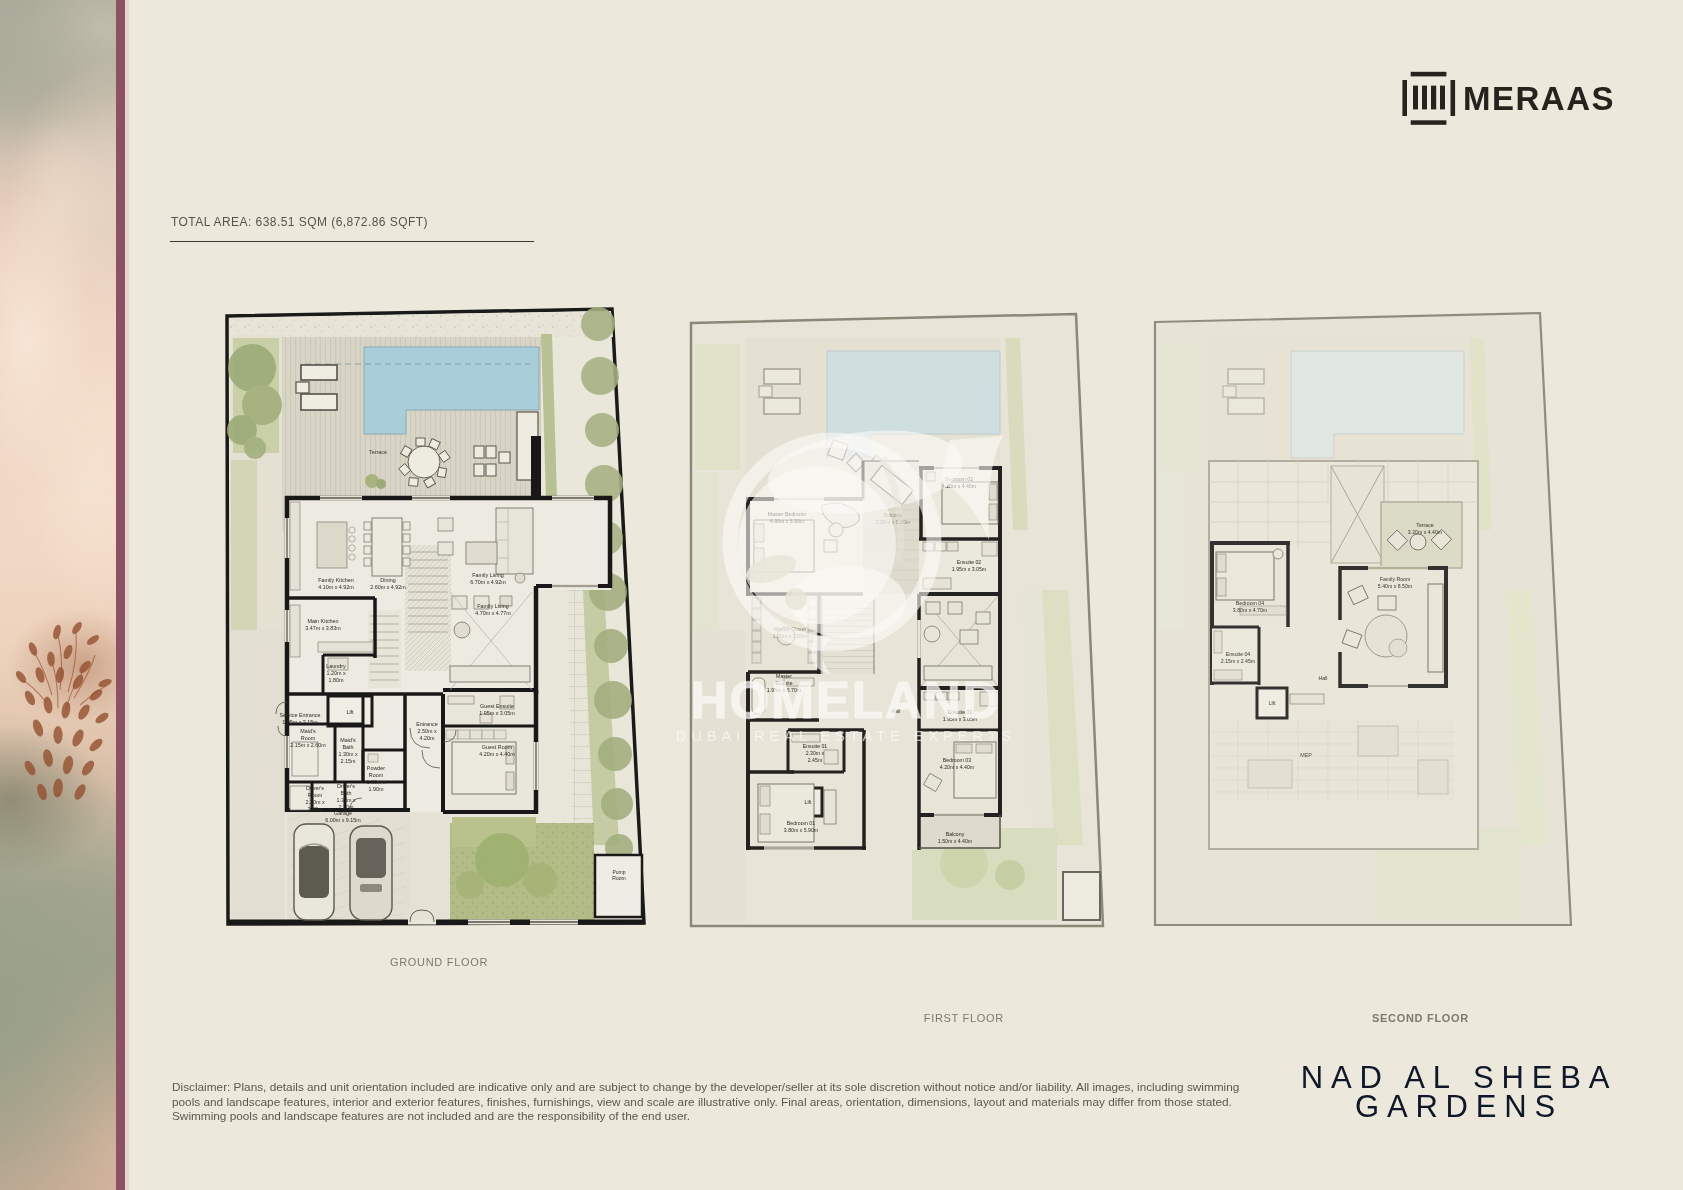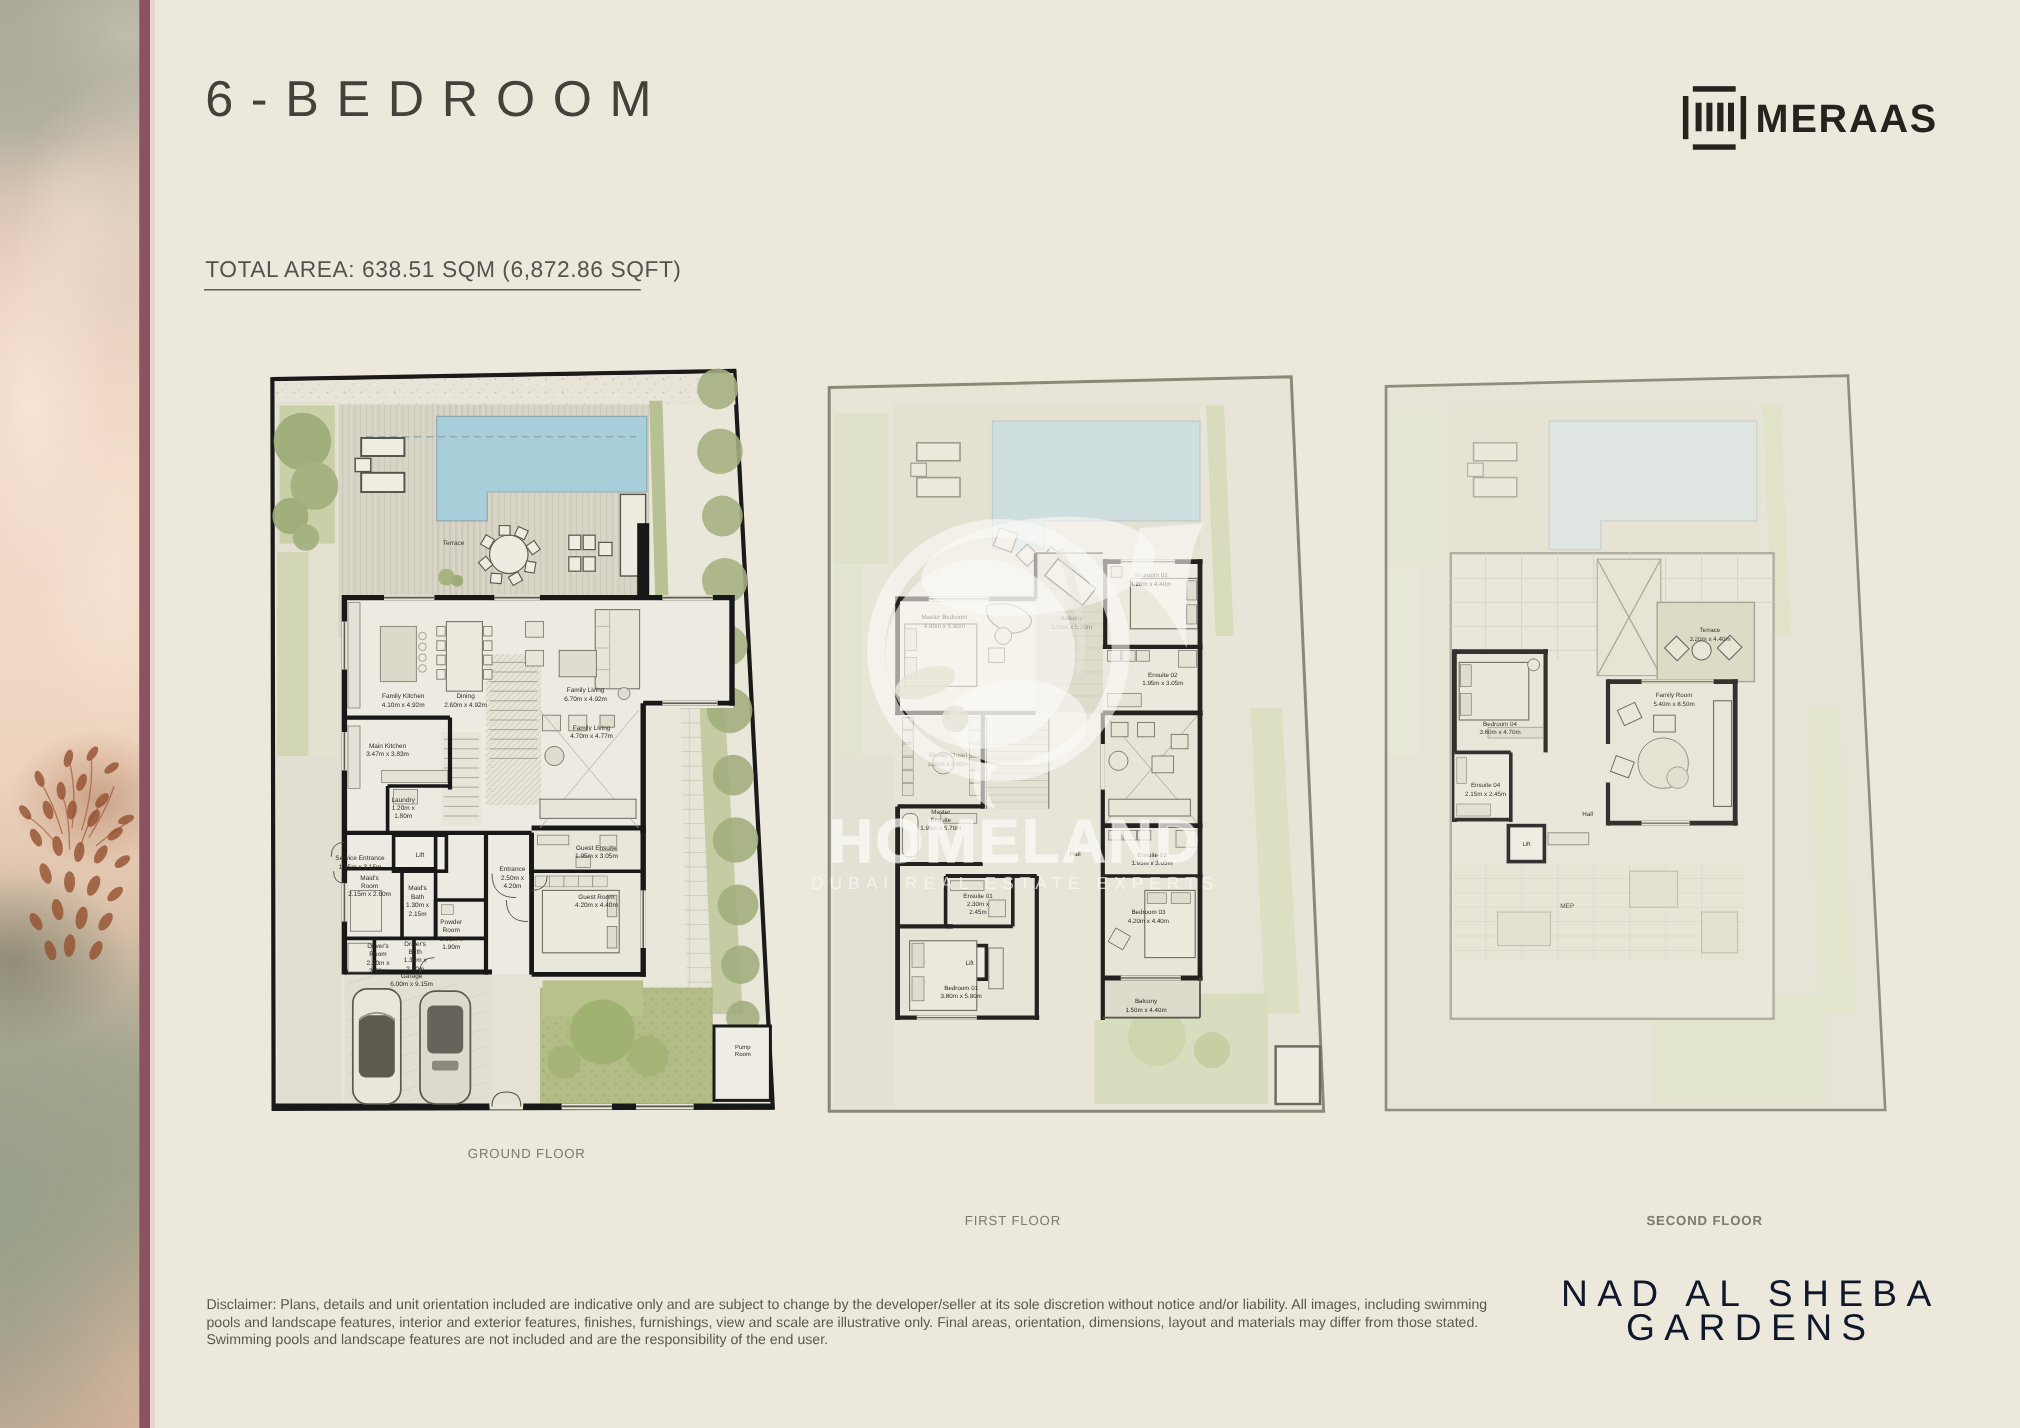--- a/index.html
+++ b/index.html
@@ -68,23 +68,23 @@
     <ellipse cx="58" cy="248" rx="4.8" ry="9.5" transform="rotate(5 58 248)"></ellipse>
     <ellipse cx="80" cy="252" rx="4.4" ry="8.5" transform="rotate(28 80 252)"></ellipse>
     <ellipse cx="42" cy="252" rx="4.4" ry="8.5" transform="rotate(-18 42 252)"></ellipse>
   </g>
 </svg>
 
 <div class="abs" style="left:116px;top:0;width:9px;height:1190px;background:#8d5164;"></div>
 
 <div class="abs" style="left:125px;top:0;width:4px;height:1190px;background:#e6d4cf;"></div>
 
-<div class="abs" style="left:171px;top:58px;font-size:42px;line-height:50px;color:#46403b;font-weight:400;"><span style="letter-spacing:14.7px;">6-BEDROOM</span><br></div>
-
-<div class="abs" style="left:171px;top:215px;font-size:19px;letter-spacing:0.45px;color:#57534c;">TOTAL AREA: 638.51 SQM (6,872.86 SQFT)</div>
+<div class="abs" style="left:171px;top:58px;font-size:42px;line-height:50px;color:#46403b;font-weight:400;"><br></div>
+
+<div class="abs" style="left:171px;top:215px;font-size:12px;letter-spacing:0.45px;color:#57534c;">TOTAL AREA: 638.51 SQM (6,872.86 SQFT)</div>
 
 <div class="abs" style="left:170px;top:241px;width:364px;height:1px;background:#3b3a36;"></div>
 
 <svg class="abs" style="left:1395px;top:60px;" width="240" height="70" viewBox="0 0 240 70">
   <g fill="#26231e">
     <rect x="7.4" y="20" width="4.6" height="36"></rect>
     <rect x="15.7" y="11.8" width="35.7" height="4.6"></rect>
     <rect x="18" y="25.6" width="5" height="23.8"></rect>
     <rect x="27" y="25.6" width="5" height="23.8"></rect>
     <rect x="36" y="25.6" width="5.2" height="23.8"></rect>
@@ -829,19 +829,19 @@
 
   <path d="M 228,48 Q 252,100 244,152" stroke="rgba(231,228,216,0.5)" stroke-width="7" fill="none"></path>
 
   <text x="191" y="308" text-anchor="middle" font-family="Liberation Sans, sans-serif" font-weight="bold" font-size="51" letter-spacing="2" fill="rgba(251,250,246,0.72)" stroke="rgba(251,250,246,0.5)" stroke-width="1.6">HOMELAND</text>
 
   <text x="191" y="331" text-anchor="middle" font-family="Liberation Sans, sans-serif" font-size="14.5" letter-spacing="5" fill="rgba(251,250,246,0.68)">DUBAI REAL ESTATE EXPERTS</text>
 </svg>
 
 <div class="abs" style="left:339px;top:956px;width:200px;text-align:center;font-size:11px;letter-spacing:0.7px;color:#7e796d;">GROUND FLOOR</div>
 
-<div class="abs" style="left:804px;top:1012px;width:200px;text-align:left;font-size:11px;letter-spacing:0.7px;color:#7e796d;">FIRST FLOOR</div>
+<div class="abs" style="left:804px;top:1012px;width:200px;text-align:right;font-size:11px;letter-spacing:0.7px;color:#7e796d;">FIRST FLOOR</div>
 
 <div class="abs" style="left:1269px;top:1012px;width:200px;text-align:right;font-size:11px;letter-spacing:0.7px;color:#7e796d;font-weight:bold;">SECOND FLOOR</div>
 
 <div class="abs" style="left:172px;top:1080px;width:1080px;font-size:11.8px;line-height:14.6px;color:#5b574d;">Disclaimer: Plans, details and unit orientation included are indicative only and are subject to change by the developer/seller at its sole discretion without notice and/or liability. All images, including swimming<br>pools and landscape features, interior and exterior features, finishes, furnishings, view and scale are illustrative only. Final areas, orientation, dimensions, layout and materials may differ from those stated.<br>Swimming pools and landscape features are not included and are the responsibility of the end user.</div>
 
 <div class="abs" style="left:1289px;top:1063px;width:340px;text-align:center;font-size:31px;letter-spacing:7.8px;line-height:29px;color:#0f172a;">NAD AL SHEBA<br>GARDENS</div>
 
 </body></html>

